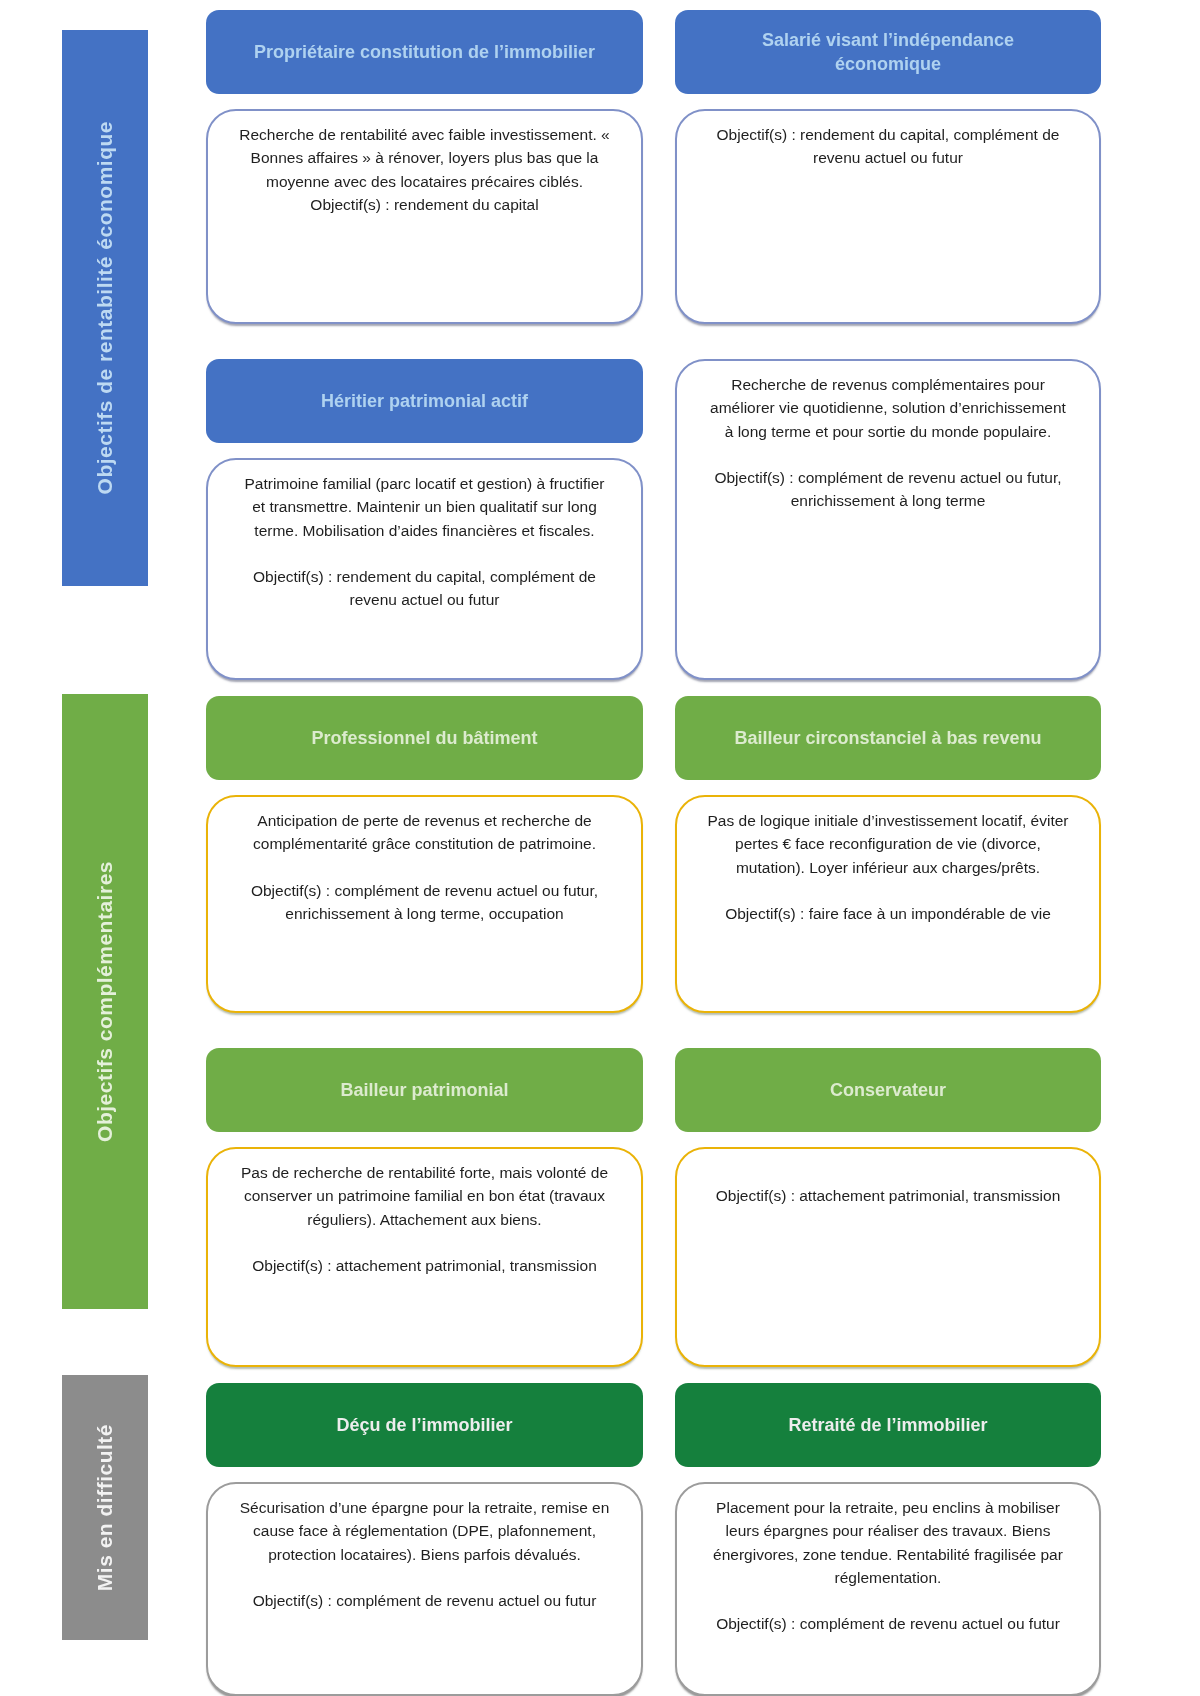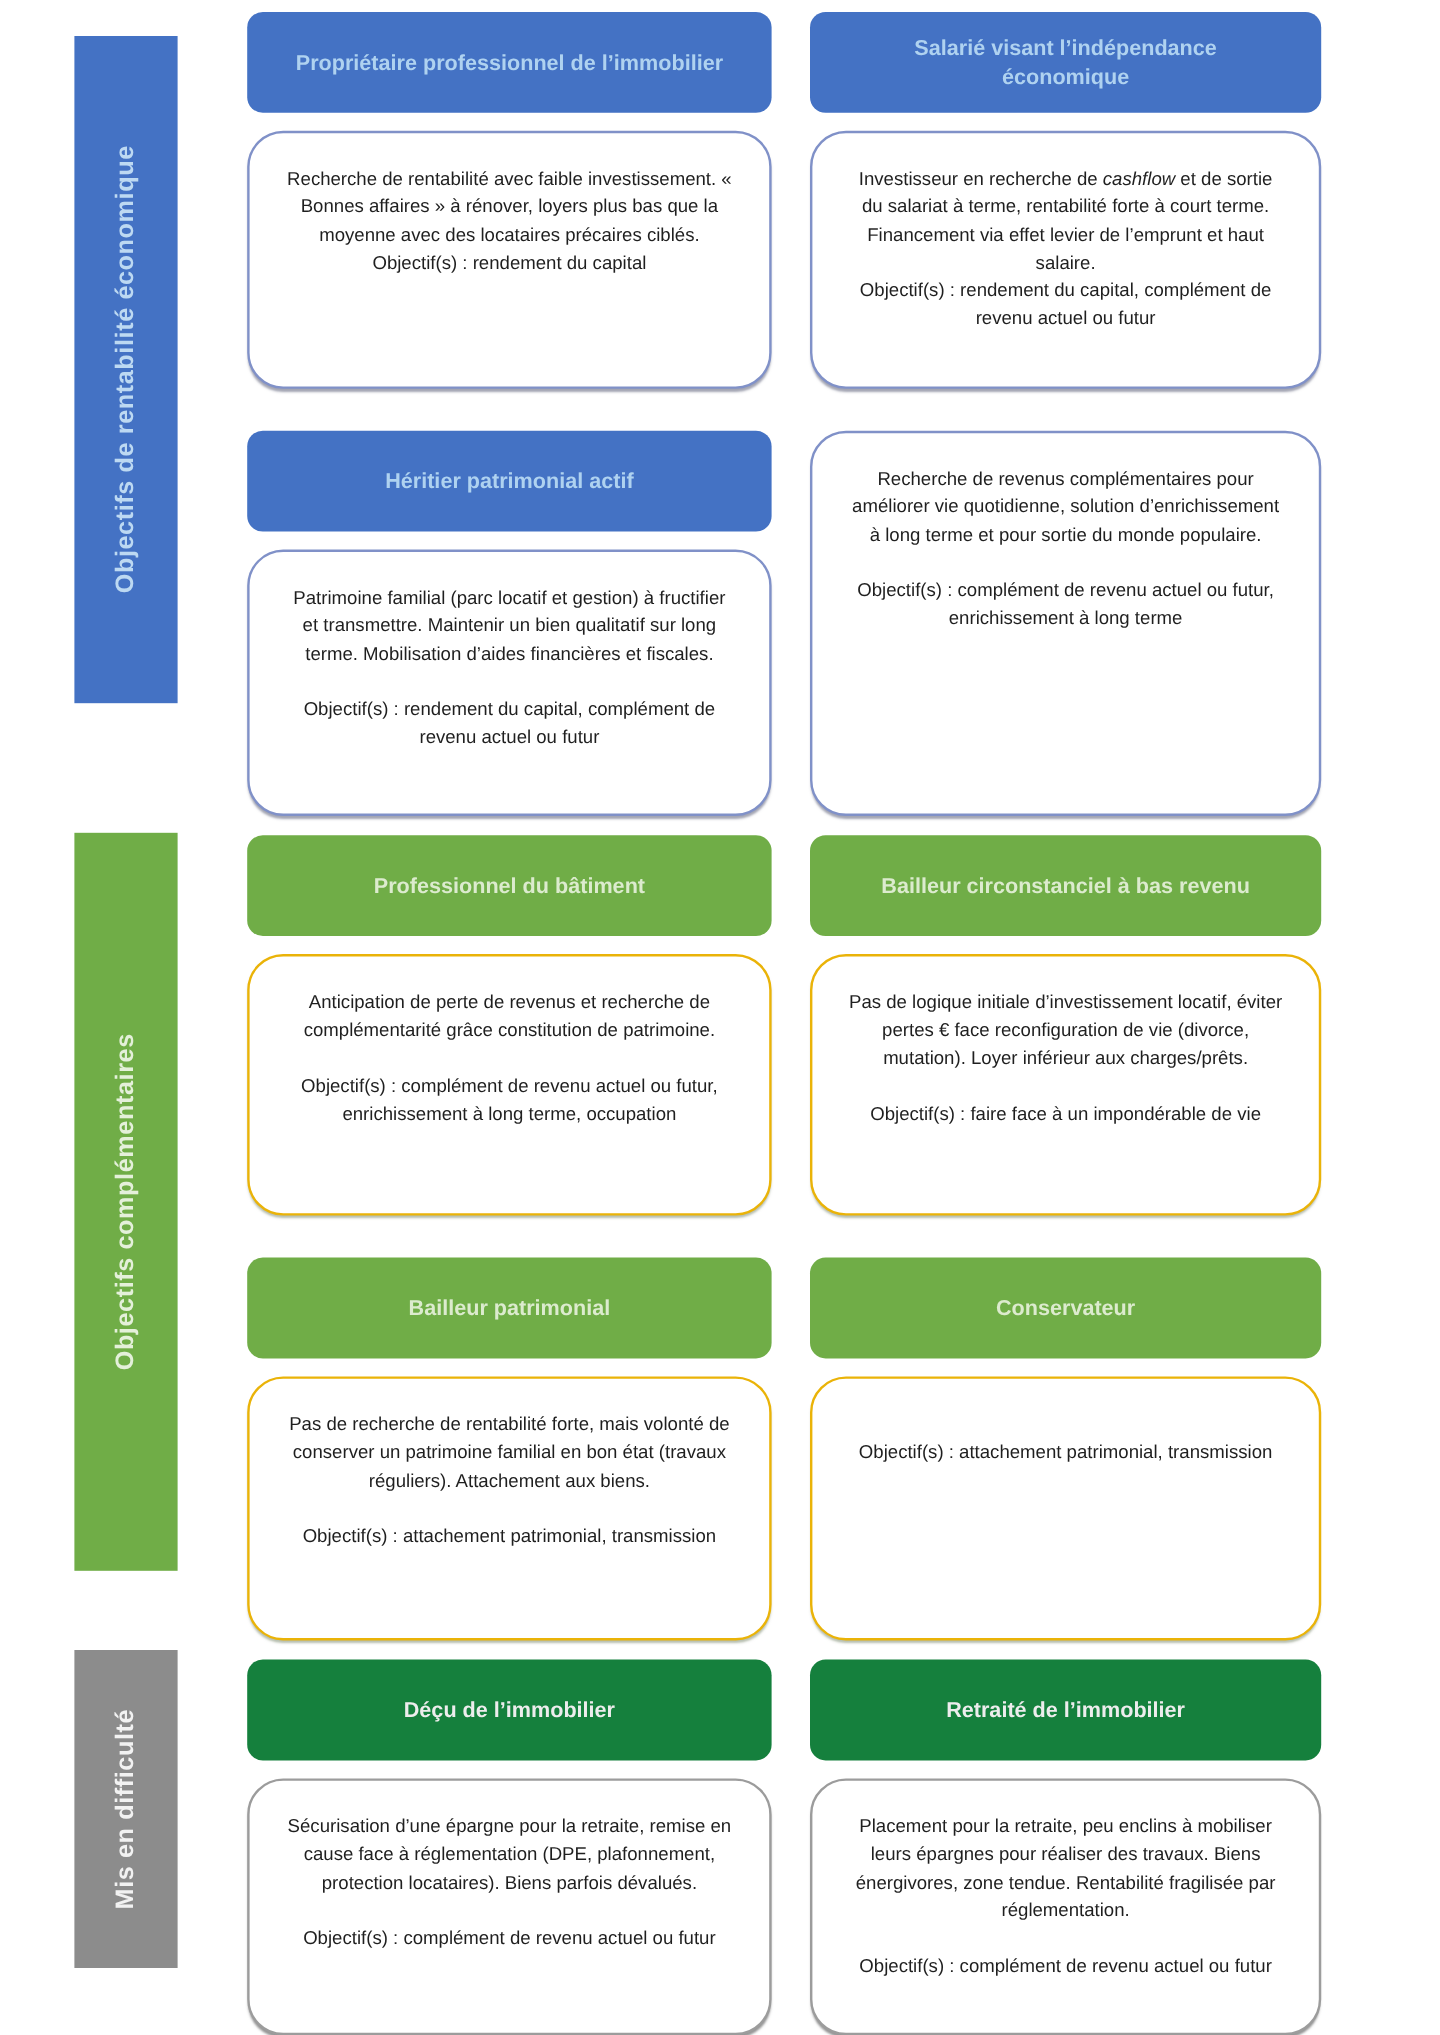--- a/index.html
+++ b/index.html
@@ -62,21 +62,21 @@
     font-size: 18px;
     line-height: 1.35;
     padding: 8px 40px;
     margin-bottom: 15px;
   }
   .card-body {
     box-sizing: border-box;
     flex: 1;
     background: #ffffff;
     border-radius: 30px;
-    padding: 27px 30px 20px 30px;
+    padding: 12px 30px 20px 30px;
     font-size: 15.5px;
     line-height: 1.5;
     text-align: center;
     color: #1f1f1f;
   }
   .s-blue .card-header  { background: #4472C4; color: #AFD2F0; }
   .s-blue .card-body    { border: 2px solid #8091C8; box-shadow: 0 3px 2px -1px rgba(85, 90, 115, 0.55); }
   .s-green .card-header { background: #70AD47; color: #DCEBCE; text-align: center; }
   .s-green .card-body   { border: 2px solid #eab308; box-shadow: 0 3px 2px -1px rgba(110, 125, 95, 0.5); }
   .s-gray .card-header  { background: #15803d; color: #EDEDED; }
@@ -98,31 +98,30 @@
 
 <div class="page">
 
   <div class="section s-blue">
     <div class="side-label blue">
       <span class="vtext">Objectifs de rentabilité économique</span>
     </div>
     <div class="cards">
 
       <div class="card r1">
-        <div class="card-header">Propriétaire professionnel de l’immobilier</div>
+        <div class="card-header">Propriétaire constitution de l’immobilier</div>
         <div class="card-body">
           <p class="desc">Recherche de rentabilité avec faible investissement. « Bonnes affaires » à rénover, loyers plus bas que la moyenne avec des locataires précaires ciblés.</p>
           <p class="objective">Objectif(s) : rendement du capital</p>
         </div>
       </div>
 
       <div class="card r1">
         <div class="card-header">Salarié visant l’indépendance économique</div>
         <div class="card-body">
-          <p class="desc"><span>Investisseur en recherche de </span><em>cashflow</em><span> et de sortie du salariat à terme, rentabilité forte à court terme. Financement via effet levier de l’emprunt et haut salaire.</span></p>
           <p class="objective">Objectif(s) : rendement du capital, complément de revenu actuel ou futur</p>
         </div>
       </div>
 
       <div class="card r2">
         <div class="card-header">Héritier patrimonial actif</div>
         <div class="card-body">
           <p class="desc">Patrimoine familial (parc locatif et gestion) à fructifier et transmettre. Maintenir un bien qualitatif sur long terme. Mobilisation d’aides financières et fiscales.</p>
           <p class="objective gap">Objectif(s) : rendement du capital, complément de revenu actuel ou futur</p>
         </div>

